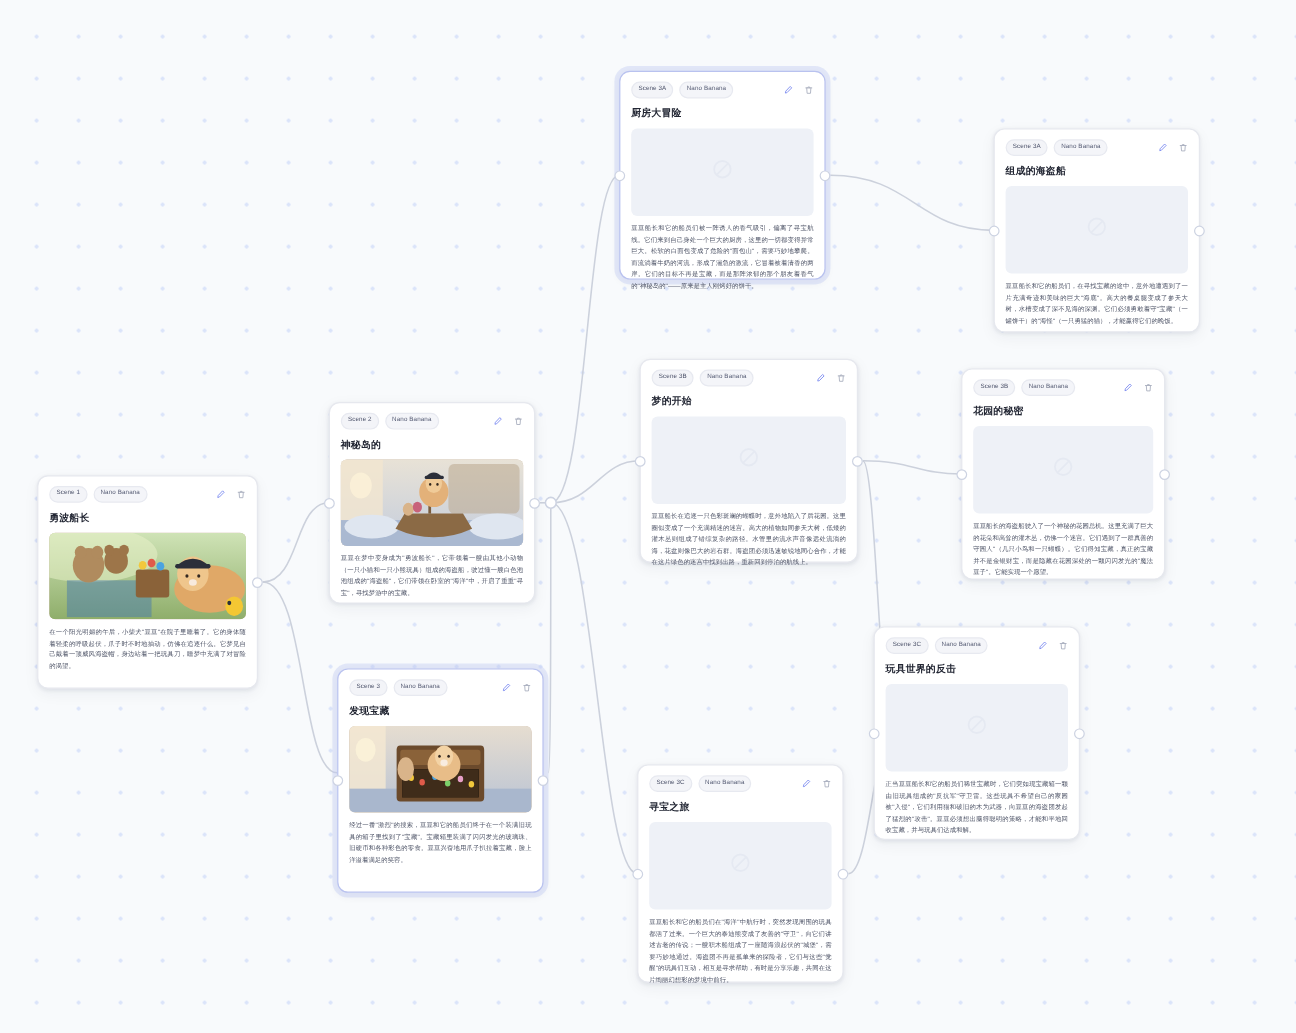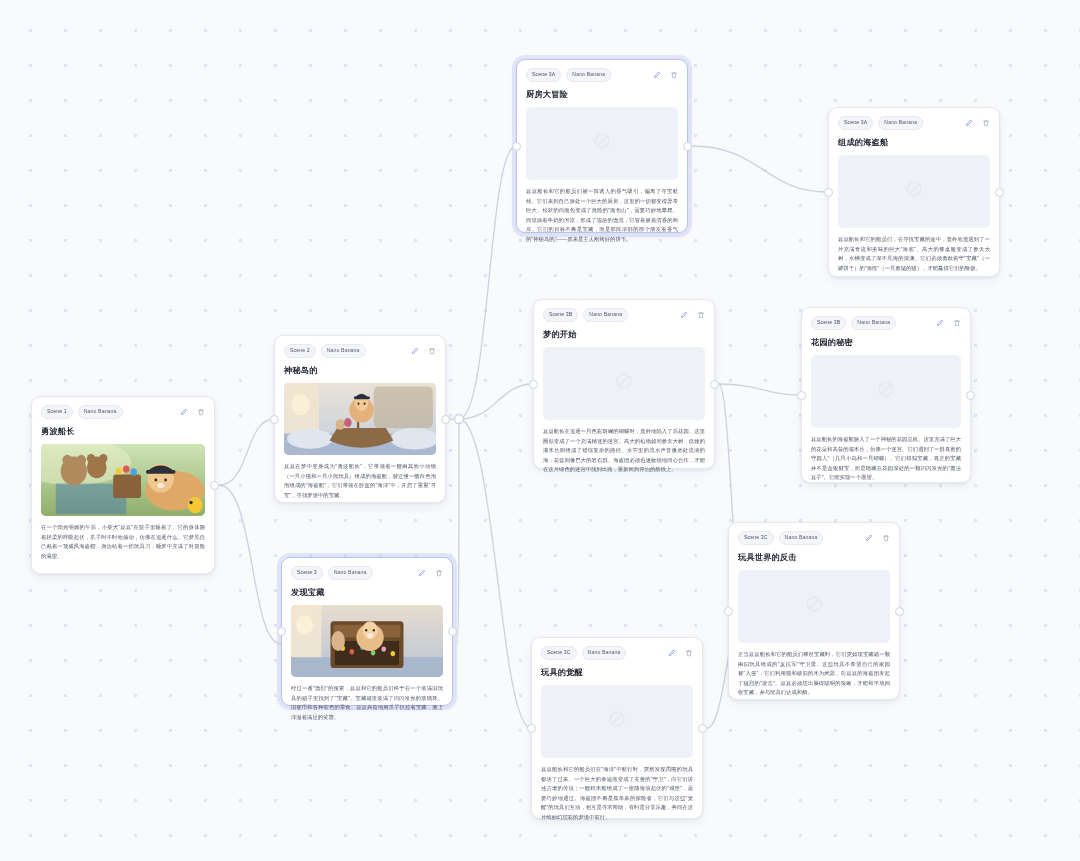--- a/index.html
+++ b/index.html
@@ -217,21 +217,21 @@
               <circle cx="106" cy="23" r="1.3" fill="#33281f"></circle>
               <circle cx="74" cy="46" r="6" fill="#d9b48a"></circle>
               <circle cx="84" cy="44" r="5" fill="#c8627a"></circle>
             </svg>
           </div>
           <div class="node-body">豆豆在梦中变身成为"勇波船长"，它带领着一艘由其他小动物（一只小猫和一只小熊玩具）组成的海盗船，驶过懂一艘白色泡泡组成的"海盗船"，它们带领在卧室的"海洋"中，开启了重重"寻宝"，寻找梦游中的宝藏。</div>
         </div>
         <div class="handle left"></div>
         <div class="handle right"></div>
       </div>
-      <div class="node selected" style="left: 281px; top: 557px; width: 172px; height: 149px;">
+      <div class="node selected" style="left: 281px; top: 557px; width: 172px; height: 187px;">
         <div class="node-inner">
           <div class="node-head">
             <span class="chip">Scene 3</span>
             <span class="chip model">Nano Banana</span>
             <span class="head-spacer"></span>
             <span class="icon-btn">
               <svg viewBox="0 0 16 16" fill="none" stroke="#7c8bf0" stroke-width="1.5" stroke-linecap="round" stroke-linejoin="round">
                 <path d="M11.5 2.5l2 2-8 8-2.6.6.6-2.6z"></path>
               </svg>
             </span>
@@ -403,21 +403,21 @@
               <svg viewBox="0 0 16 16" fill="none" stroke="#7c8bf0" stroke-width="1.5" stroke-linecap="round" stroke-linejoin="round">
                 <path d="M11.5 2.5l2 2-8 8-2.6.6.6-2.6z"></path>
               </svg>
             </span>
             <span class="icon-btn">
               <svg viewBox="0 0 16 16" fill="none" stroke="#aab0bf" stroke-width="1.5" stroke-linecap="round" stroke-linejoin="round">
                 <path d="M3 4.5h10M6.5 4.5V3h3v1.5M4.5 4.5l.7 9h5.6l.7-9"></path>
               </svg>
             </span>
           </div>
-          <div class="node-title">玩具的觉醒</div>
+          <div class="node-title">寻宝之旅</div>
           <div class="media placeholder" style="height:73px">
             <span><svg viewBox="0 0 24 24" fill="none" stroke="#dfe4ee" stroke-width="1.7" stroke-linecap="round">
                 <circle cx="12" cy="12" r="7.5"></circle>
                 <line x1="7" y1="17" x2="17" y2="7"></line>
               </svg></span>
           </div>
           <div class="node-body">豆豆船长和它的船员们在"海洋"中航行时，突然发现周围的玩具都活了过来。一个巨大的泰迪熊变成了友善的"守卫"，向它们讲述古老的传说；一艘积木船组成了一座随海浪起伏的"城堡"，需要巧妙地通过。海盗团不再是孤单来的探险者，它们与这些"觉醒"的玩具们互动，相互是寻求帮助，有时是分享乐趣，共同在这片绚丽幻想彩的梦境中前行。</div>
         </div>
         <div class="handle left"></div>
         <div class="handle right"></div>

